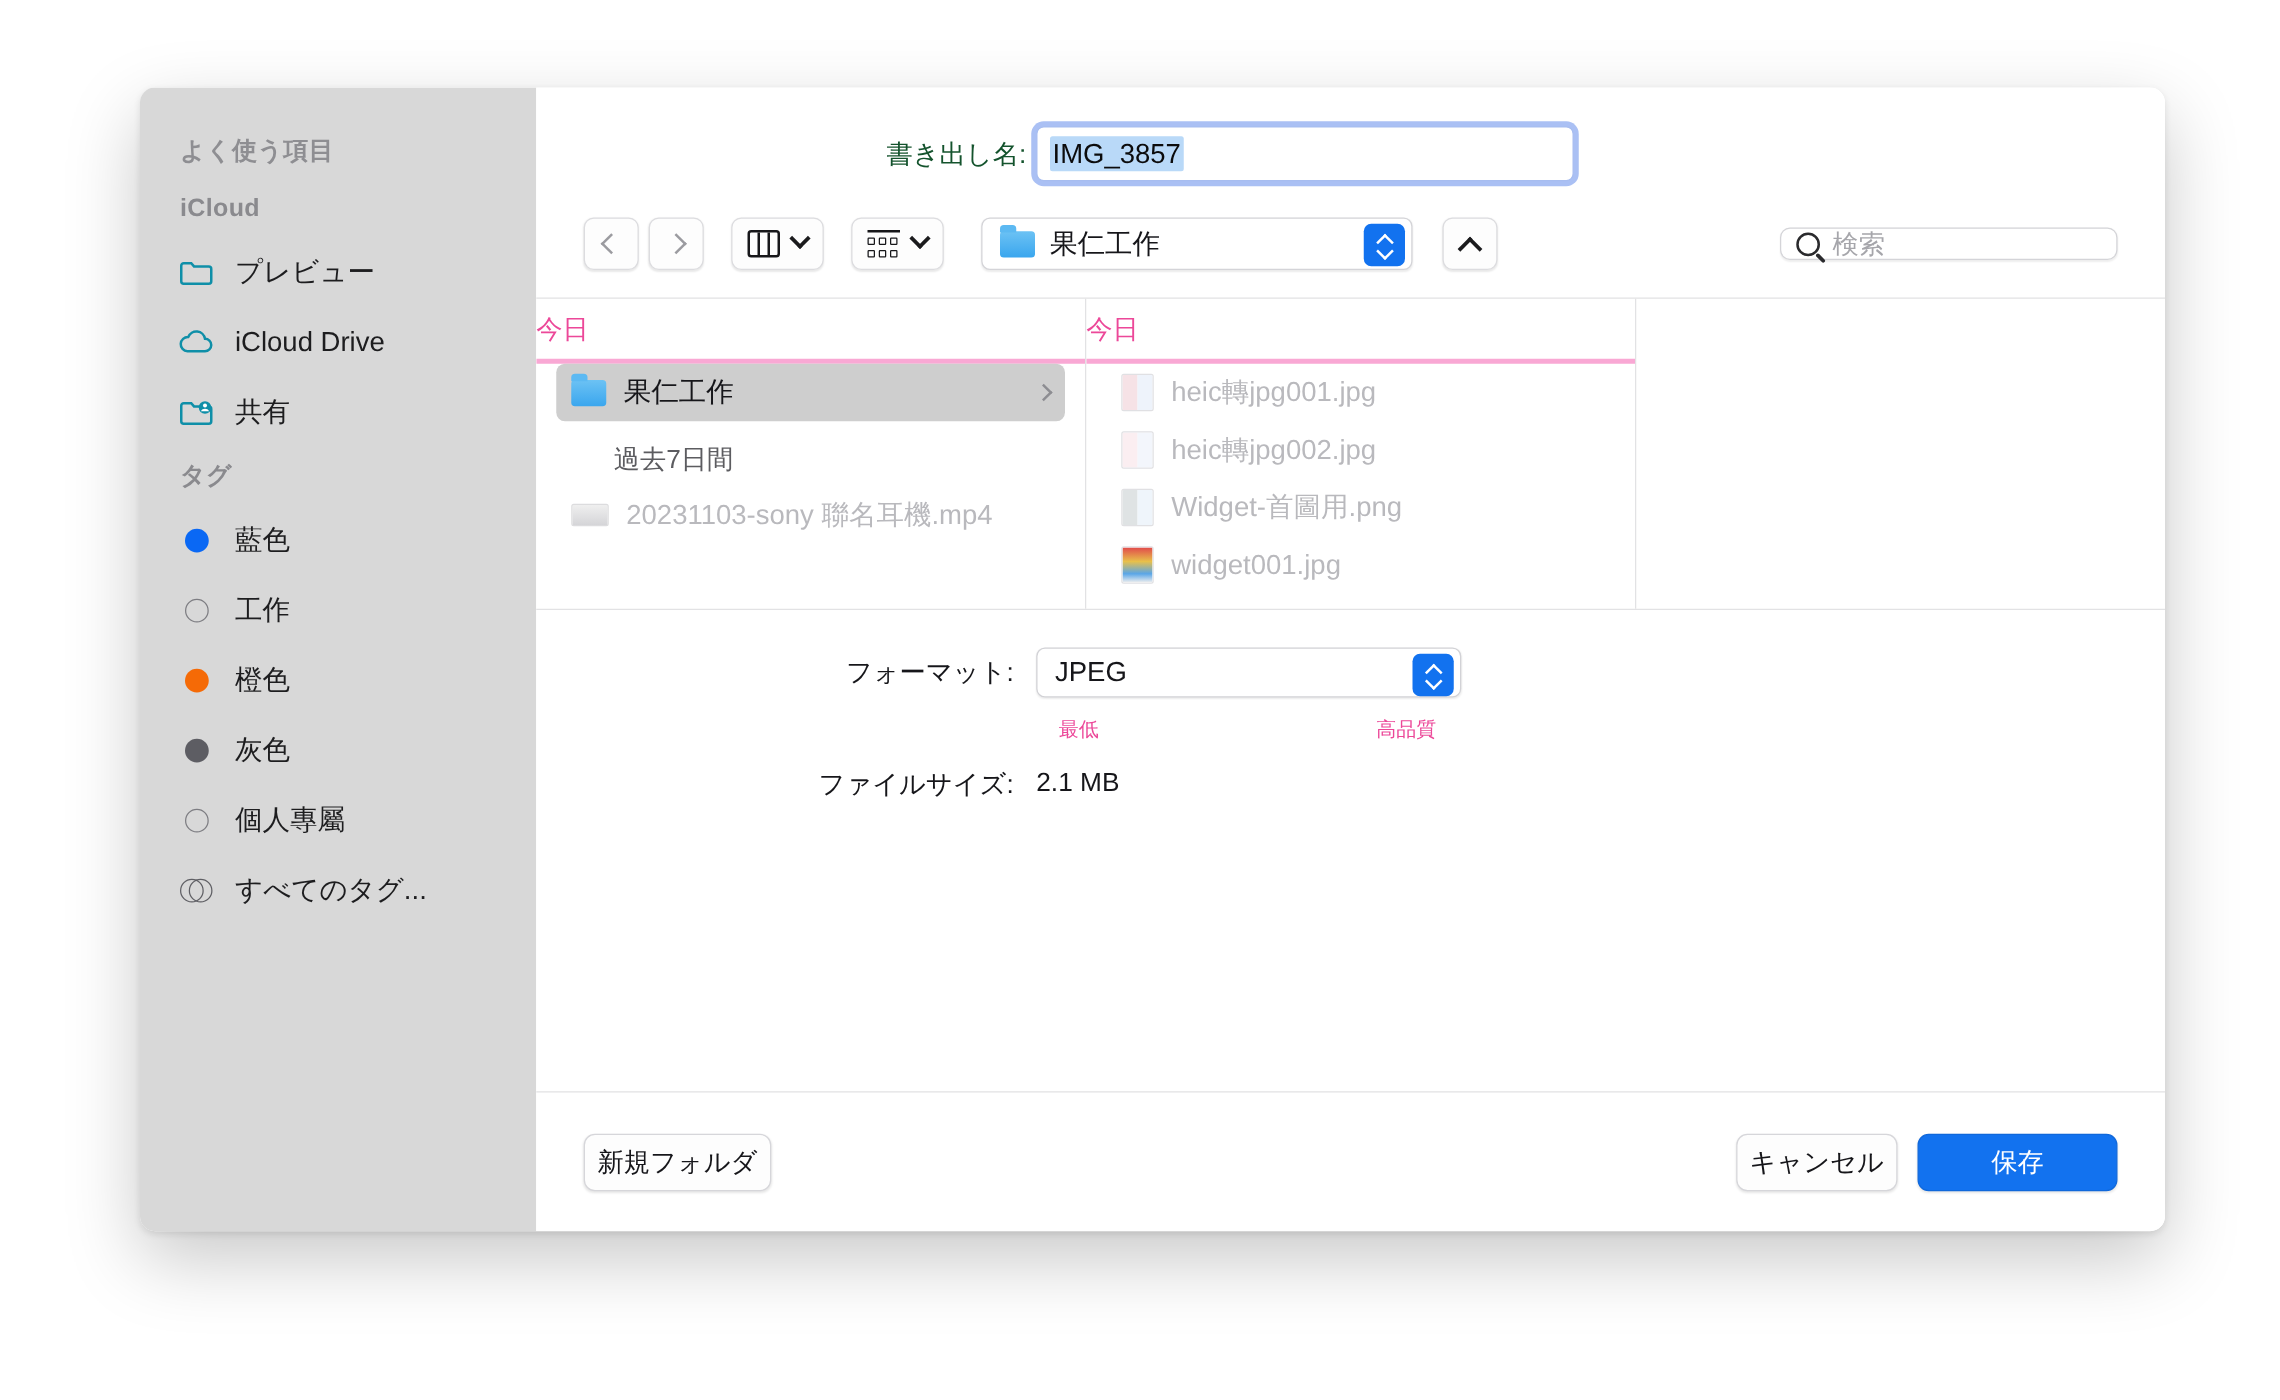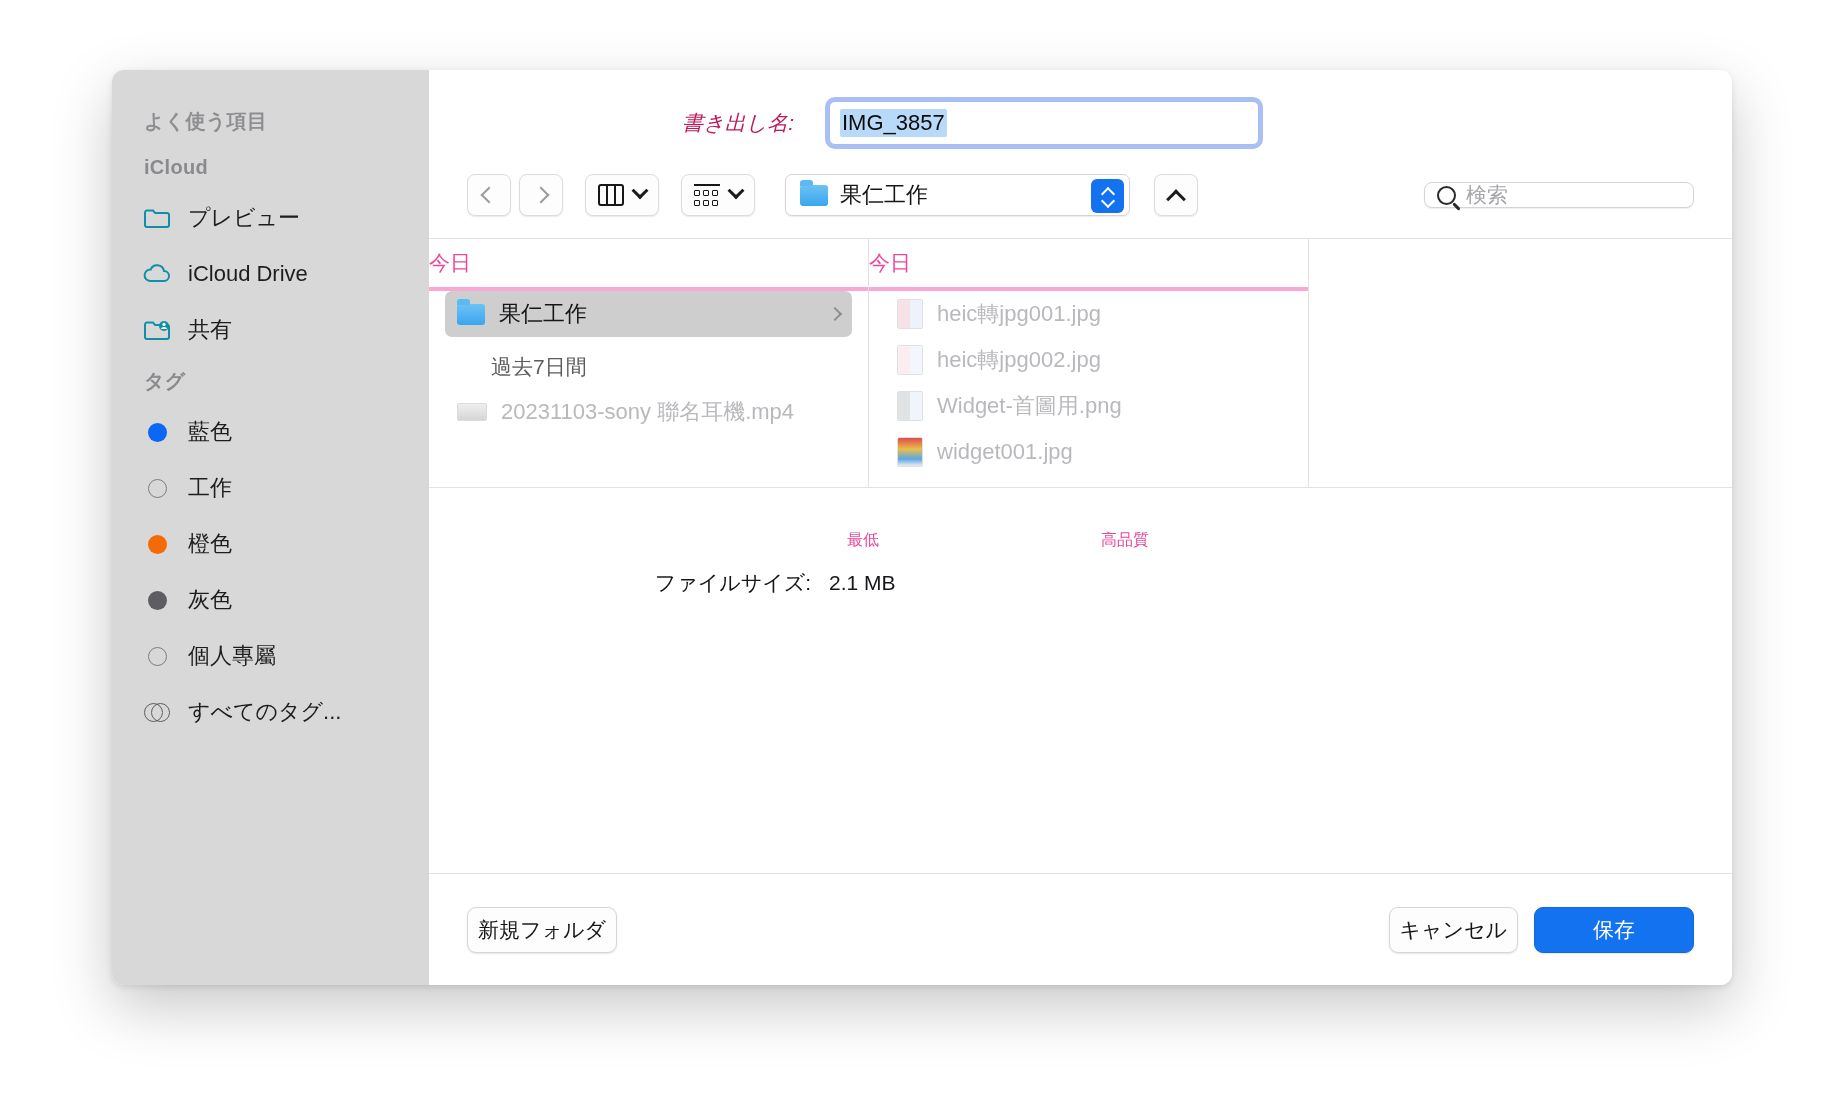--- a/index.html
+++ b/index.html
@@ -58,22 +58,22 @@
   .alltags i { position: absolute; top: 0; width: 19px; height: 19px; border-radius: 50%; border: 1.8px solid #5f5f64; box-sizing: border-box; }
   .alltags i:nth-child(1) { left: 0; }
   .alltags i:nth-child(2) { left: 7px; }
 
   
   .main { flex: 1 1 auto; display: flex; flex-direction: column; background: #ffffff; min-width: 0; }
 
   .form-area { padding: 26px 0 14px 0; }
   .form-row { display: flex; align-items: center; height: 54px; }
   .form-label {
-    width: 400px; text-align: right; padding-right: 35px;
-    font-size: 21px; color: #be185d; white-space: nowrap; font-style: italic;
+    width: 400px; text-align: right; padding-right: 8px;
+    font-size: 21px; color: #14532d; white-space: nowrap;
   }
   .field {
     height: 40px; width: 430px;
     border-radius: 6px; border: 1px solid #c9c9cd;
     background: #fff; display: flex; align-items: center; padding: 0 10px;
     font-size: 22px; color: #0b0b0c;
   }
   .field.focused {
     border: 1px solid #a7bdf0;
     box-shadow: 0 0 0 4px rgba(100,140,235,0.55);
@@ -413,20 +413,30 @@
                 <i style="background:linear-gradient(#e14b4b,#e8c04a 40%,#5aa6e8 75%,#eee)"></i>
               </span>
             <span class="file-name">widget001.jpg</span>
           </div>
         </div>
 
         <div class="col col-3"></div>
       </div>
 
       <div class="options">
+        <div class="opt-row">
+          <div class="opt-label">フォーマット:</div>
+          <div class="select-box">
+            <span>JPEG</span>
+            <span class="stepper">
+              <span class="st-c up"></span>
+                <span class="st-c dn"></span>
+            </span>
+          </div>
+        </div>
 
 
         <div class="slider-ends">
           <span>最低</span>
           <span>高品質</span>
         </div>
 
         <div class="size-row">
           <div class="opt-label">ファイルサイズ:</div>
           <div class="size-val">2.1 MB</div>

